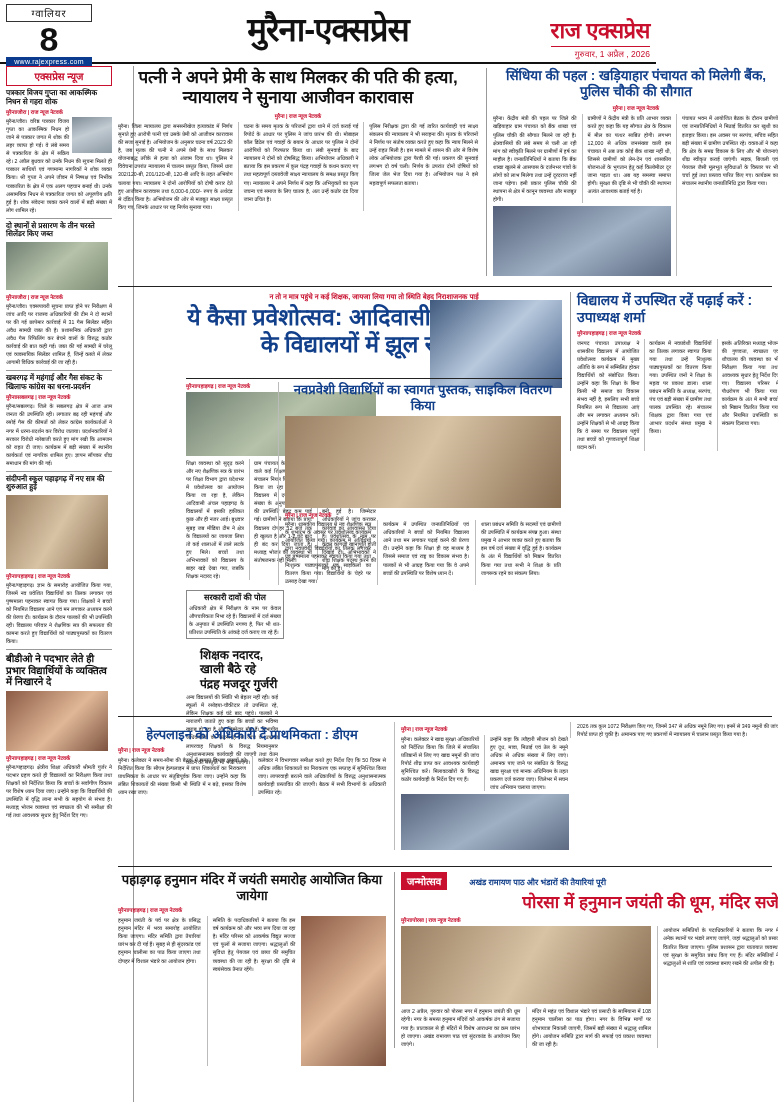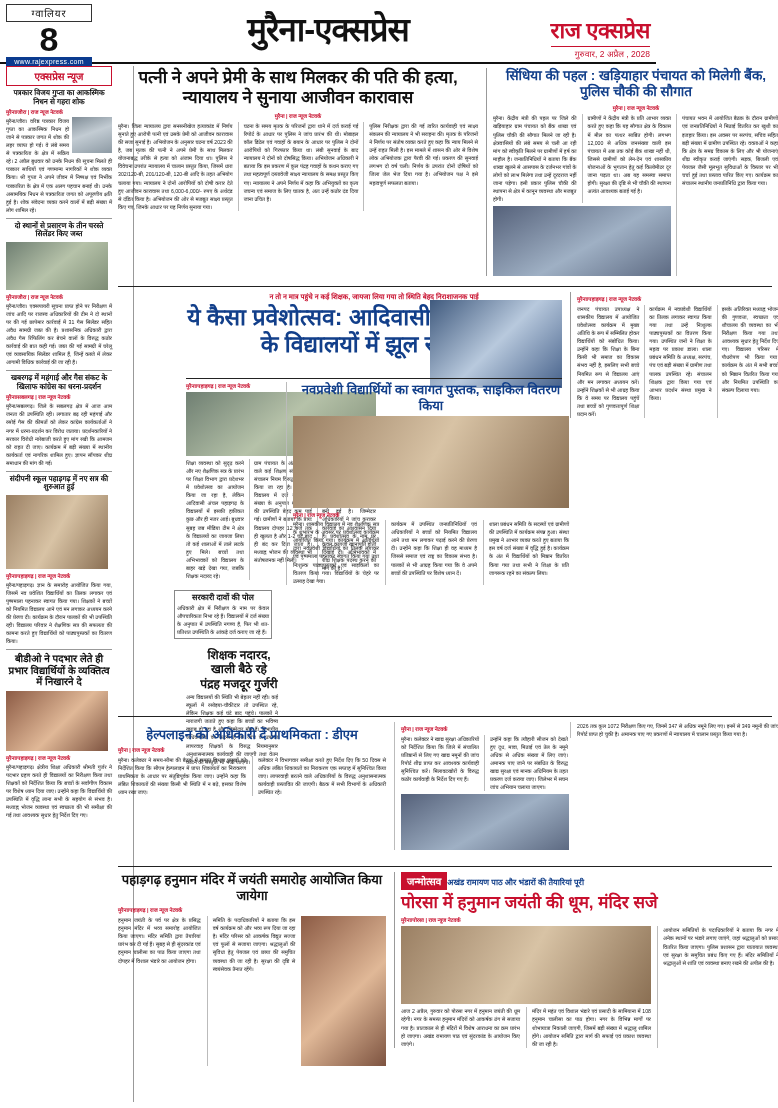--- a/index.html
+++ b/index.html
@@ -21,21 +21,21 @@
   .mh-title{position:absolute;left:0;right:0;top:6px;text-align:center;font-size:33px;font-weight:bold;letter-spacing:-1px;}
   .mh-right{position:absolute;right:6px;top:14px;text-align:right;}
   .mh-brand{font-size:22px;font-weight:bold;color:#c8102e;letter-spacing:-.5px;}
   .mh-date{font-size:8.5px;color:#c8102e;border-top:1px solid #c8102e;margin-top:2px;padding-top:1px;}
 
   
   .rule{border-top:1px solid #222;}
   .thin{border-top:1px solid #999;}
   .col-rule{border-left:1px solid #bbb;}
 
-  .hl{font-weight:bold;line-height:1.15;text-align:center;}
+  .hl{font-weight:bold;line-height:1.15;}
   .body-txt{font-size:5.2px;line-height:1.55;text-align:justify;color:#222;}
   .byline{font-size:5.4px;color:#c8102e;font-weight:bold;}
   .photo{background:#b9c4cd;position:relative;overflow:hidden;}
   .photo.p1{background:linear-gradient(160deg,#7f8c96,#c3ccd3 45%,#8d9aa4);}
   .photo.p2{background:linear-gradient(140deg,#6f7f72,#b6c2a9 50%,#7e8d76);}
   .photo.p3{background:linear-gradient(120deg,#9a7f63,#d8c3a5 50%,#8a6f53);}
   .photo.p4{background:linear-gradient(150deg,#55617a,#9fb0c4 55%,#5d6a82);}
   .photo.p5{background:linear-gradient(135deg,#8c5b45,#e0b897 55%,#7d5340);}
   .photo.p6{background:linear-gradient(135deg,#405a7e,#b8c9dd 50%,#46618a);}
 
@@ -52,21 +52,21 @@
 
   <div class="masthead abs" style="left:0;top:0;width:656px;text-decoration:underline;">
     <div class="mh-left">
       <div class="mh-city">ग्वालियर</div>
       <div class="mh-pageno">8</div>
       <div class="mh-site">www.rajexpress.com</div>
     </div>
     <div class="mh-title">मुरैना-एक्सप्रेस</div>
     <div class="mh-right">
       <div class="mh-brand">राज एक्सप्रेस</div>
-      <div class="mh-date">गुरुवार, 2 अप्रैल , 2028</div>
+      <div class="mh-date">गुरुवार, 1 अप्रैल , 2026</div>
     </div>
   </div>
 
   <div class="abs" style="left:6px;top:66px;width:106px;height:1036px;border-right:1px solid #999;padding-right:21px;">
     <div style="border:1px solid #c8102e;color:#c8102e;font-weight:bold;font-size:10px;text-align:center;padding:2px 0;margin-bottom:3px;">
       <span>एक्सप्रेस न्यूज</span>
     </div>
 
     <div style="margin-bottom:4px;">
       <div class="hl" style="font-size:7.4px;">पत्रकार विजय गुप्ता का आकस्मिक निधन से गहरा शोक</div>
@@ -147,42 +147,43 @@
   <div class="abs" style="left:186px;top:382px;width:190px;">
     <div class="byline" style="margin-bottom:2px;">मुरैना/पहाड़गढ़ | राज न्यूज नेटवर्क</div>
     <div class="photo p2" style="width:190px;height:64px;margin-bottom:3px;"></div>
     <div style="display:flex;gap:5px;">
       <div class="body-txt" style="width:60px;">शिक्षा व्यवस्था को सुदृढ़ करने और नए शैक्षणिक सत्र के प्रारंभ पर शिक्षा विभाग द्वारा प्रदेशभर में प्रवेशोत्सव का आयोजन किया जा रहा है, लेकिन आदिवासी अंचल पहाड़गढ़ के विद्यालयों में इसकी हकीकत कुछ और ही नजर आई। बुधवार सुबह जब मीडिया टीम ने क्षेत्र के विद्यालयों का जायजा लिया तो कई शालाओं में ताले लटके हुए मिले। बच्चों तथा अभिभावकों को विद्यालय के बाहर खड़े देखा गया, जबकि शिक्षक नदारद रहे।</div>
       <div class="body-txt col-rule" style="width:60px;padding-left:4px;">ग्राम पंचायत के अंतर्गत आने वाले कई शिक्षण संस्थानों का संचालन नियम विरुद्ध तरीके से किया जा रहा है। प्राथमिक विद्यालय में दर्ज बच्चों की संख्या के अनुपात में शिक्षकों की उपस्थिति बेहद कम पाई गई। ग्रामीणों ने बताया कि प्रायः विद्यालय दोपहर 12 बजे तक ही खुलता है और 1-2 घंटे बाद ही बंद कर दिया जाता है। मध्याह्न भोजन की व्यवस्था भी संतोषजनक नहीं मिली।</div>
       <div class="body-txt col-rule" style="width:56px;padding-left:4px;">ग्रामीणों का कहना है कि शिकायत के बावजूद कोई कार्रवाई नहीं होती। शिक्षा अधिकारी द्वारा निरीक्षण की औपचारिकता निभाई जाती है, परंतु स्थिति जस की तस बनी हुई है। जिम्मेदार अधिकारियों ने जांच कराकर कार्रवाई का आश्वासन दिया है। प्रवेशोत्सव के नाम पर केवल कागजी खानापूर्ति होती दिखाई दी। अभिभावकों ने शीघ्र शिक्षक पदस्थ करने की मांग की है।</div>
     </div>
   </div>
 
-  <div class="abs" style="left:174px;top:590px;width:92px;border:1px solid #888;padding:2px;">
+  <div class="abs" style="left:186px;top:590px;width:92px;border:1px solid #888;padding:2px;">
     <div class="hl" style="font-size:8px;text-align:center;">सरकारी दावों की पोल</div>
     <div class="body-txt" style="margin-top:2px;">अधिकारी क्षेत्र में निरीक्षण के नाम पर केवल औपचारिकता निभा रहे हैं। विद्यालयों में दर्ज संख्या के अनुपात में उपस्थिति नगण्य है, फिर भी शत-प्रतिशत उपस्थिति के आंकड़े दर्ज कराए जा रहे हैं।</div>
   </div>
 
   <div class="abs" style="left:186px;top:648px;width:92px;">
     <div class="hl" style="font-size:12px;line-height:1.2;margin-left:14px;">शिक्षक नदारद, खाली बैठे रहे पंद्रह मजदूर गुर्जरी</div>
     <div class="body-txt" style="margin-top:2px;">अन्य विद्यालयों की स्थिति भी बेहतर नहीं रही। कई स्कूलों में रसोइया-चौकीदार तो उपस्थित रहे, लेकिन शिक्षक कई घंटे बाद पहुंचे। पालकों ने नाराजगी जताते हुए कहा कि बच्चों का भविष्य खराब हो रहा है और जिम्मेदार मौन हैं। विभागीय अधिकारियों का कहना है कि जांच के उपरांत लापरवाह शिक्षकों के विरुद्ध नियमानुसार अनुशासनात्मक कार्यवाही की जाएगी तथा वेतन काटने की संस्तुति भी भेजी जाएगी।</div>
   </div>
 
-  <div class="abs col-rule" style="left:286px;top:382px;width:276px;padding-left:6px;">
+  <div class="abs col-rule" style="left:278px;top:382px;width:276px;padding-left:6px;">
     <div class="hl" style="font-size:13px;line-height:1.2;color:#123f8a;text-align:center;">नवप्रवेशी विद्यार्थियों का स्वागत पुस्तक, साइकिल वितरण किया</div>
     <div class="photo p3" style="width:276px;height:92px;margin:3px 0;"></div>
     <div class="byline" style="margin-bottom:1px;">मुरैना | राज न्यूज नेटवर्क</div>
     <div style="display:flex;gap:6px;">
       <div class="body-txt" style="width:86px;">मुरैना। शासकीय विद्यालय में नव शैक्षणिक सत्र के शुभारंभ के अवसर पर प्रवेशोत्सव कार्यक्रम आयोजित किया गया। कार्यक्रम में अतिथियों द्वारा नवप्रवेशी विद्यार्थियों का तिलक लगाकर एवं पुष्पमाला पहनाकर स्वागत किया गया तथा निःशुल्क पाठ्यपुस्तकों एवं साइकिलों का वितरण किया गया। विद्यार्थियों के चेहरे पर उत्साह देखा गया।</div>
       <div class="body-txt col-rule" style="width:86px;padding-left:5px;">कार्यक्रम में उपस्थित जनप्रतिनिधियों एवं अधिकारियों ने बच्चों को नियमित विद्यालय आने तथा मन लगाकर पढ़ाई करने की प्रेरणा दी। उन्होंने कहा कि शिक्षा ही वह माध्यम है जिससे समाज एवं राष्ट्र का विकास संभव है। पालकों से भी आग्रह किया गया कि वे अपने बच्चों की उपस्थिति पर विशेष ध्यान दें।</div>
       <div class="body-txt col-rule" style="width:80px;padding-left:5px;">शाला प्रबंधन समिति के सदस्यों एवं ग्रामीणों की उपस्थिति में कार्यक्रम संपन्न हुआ। संस्था प्रमुख ने आभार व्यक्त करते हुए बताया कि इस वर्ष दर्ज संख्या में वृद्धि हुई है। कार्यक्रम के अंत में विद्यार्थियों को मिष्ठान वितरित किया गया तथा सभी ने शिक्षा के प्रति जागरूक रहने का संकल्प लिया।</div>
     </div>
   </div>
 
   <div class="abs" style="left:570px;top:292px;width:202px;border-left:1px solid #999;padding-left:6px;">
+    <div class="hl" style="font-size:14px;line-height:1.2;color:#123f8a;">विद्यालय में उपस्थित रहें पढ़ाई करें : उपाध्यक्ष शर्मा</div>
     <div class="byline" style="margin:3px 0 2px;">मुरैना/पहाड़गढ़ | राज न्यूज नेटवर्क</div>
     <div style="display:flex;gap:5px;">
       <div class="body-txt" style="width:63px;">जनपद पंचायत उपाध्यक्ष ने शासकीय विद्यालय में आयोजित प्रवेशोत्सव कार्यक्रम में मुख्य अतिथि के रूप में सम्मिलित होकर विद्यार्थियों को संबोधित किया। उन्होंने कहा कि शिक्षा के बिना किसी भी समाज का विकास संभव नहीं है, इसलिए सभी बच्चे नियमित रूप से विद्यालय आएं और मन लगाकर अध्ययन करें। उन्होंने शिक्षकों से भी आग्रह किया कि वे समय पर विद्यालय पहुंचें तथा बच्चों को गुणवत्तापूर्ण शिक्षा प्रदान करें।</div>
       <div class="body-txt col-rule" style="width:63px;padding-left:4px;">कार्यक्रम में नवप्रवेशी विद्यार्थियों का तिलक लगाकर स्वागत किया गया तथा उन्हें निःशुल्क पाठ्यपुस्तकों का वितरण किया गया। उपस्थित जनों ने शिक्षा के महत्व पर प्रकाश डाला। शाला प्रबंधन समिति के अध्यक्ष, सरपंच, पंच एवं बड़ी संख्या में ग्रामीण तथा पालक उपस्थित रहे। संचालन शिक्षक द्वारा किया गया एवं आभार प्रदर्शन संस्था प्रमुख ने किया।</div>
       <div class="body-txt col-rule" style="width:58px;padding-left:4px;">इसके अतिरिक्त मध्याह्न भोजन की गुणवत्ता, स्वच्छता एवं शौचालय की व्यवस्था का भी निरीक्षण किया गया तथा आवश्यक सुधार हेतु निर्देश दिए गए। विद्यालय परिसर में पौधरोपण भी किया गया। कार्यक्रम के अंत में सभी बच्चों को मिष्ठान वितरित किया गया और नियमित उपस्थिति का संकल्प दिलाया गया।</div>
     </div>
   </div>
 
   <div class="abs rule" style="left:118px;top:716px;width:654px;"></div>
 
@@ -216,25 +217,25 @@
     </div>
     <div class="byline" style="margin:3px 0 2px;">मुरैना/पहाड़गढ़ | राज न्यूज नेटवर्क</div>
     <div style="display:flex;gap:6px;">
       <div class="body-txt" style="width:84px;">हनुमान जयंती के पर्व पर क्षेत्र के प्रसिद्ध हनुमान मंदिर में भव्य समारोह आयोजित किया जाएगा। मंदिर समिति द्वारा तैयारियां प्रारंभ कर दी गई हैं। सुबह से ही सुंदरकांड एवं हनुमान चालीसा का पाठ किया जाएगा तथा दोपहर में विशाल भंडारे का आयोजन होगा।</div>
       <div class="body-txt col-rule" style="width:84px;padding-left:5px;">समिति के पदाधिकारियों ने बताया कि इस वर्ष कार्यक्रम को और भव्य रूप दिया जा रहा है। मंदिर परिसर को आकर्षक विद्युत सज्जा एवं फूलों से सजाया जाएगा। श्रद्धालुओं की सुविधा हेतु पेयजल एवं छाया की समुचित व्यवस्था की जा रही है। सुरक्षा की दृष्टि से स्वयंसेवक तैनात रहेंगे।</div>
       <div class="photo p5" style="width:86px;height:150px;"></div>
     </div>
   </div>
 
   <div class="abs" style="left:394px;top:872px;width:378px;border-left:1px solid #999;padding-left:6px;">
-    <div style="display:flex;align-items:center;gap:0;">
+    <div style="display:flex;align-items:center;gap:22px;">
       <div class="redbar" style="font-size:10px;padding:2px 6px;">जन्मोत्सव</div>
       <div style="font-size:8px;font-weight:bold;color:#123f8a;">अखंड रामायण पाठ और भंडारों की तैयारियां पूरी</div>
     </div>
-    <div class="hl" style="font-size:17px;line-height:1.2;color:#c8102e;margin-top:3px;text-align:left;">पोरसा में हनुमान जयंती की धूम, मंदिर सजे</div>
+    <div class="hl" style="font-size:17px;line-height:1.2;color:#c8102e;margin-top:3px;text-align:right;">पोरसा में हनुमान जयंती की धूम, मंदिर सजे</div>
     <div class="byline" style="margin:3px 0 2px;">मुरैना/पोरसा | राज न्यूज नेटवर्क</div>
     <div style="display:flex;gap:6px;">
       <div style="width:250px;">
         <div class="photo p3" style="width:250px;height:78px;margin-bottom:3px;"></div>
         <div style="display:flex;gap:6px;">
           <div class="body-txt" style="width:120px;">आज 2 अप्रैल, गुरुवार को पोरसा नगर में हनुमान जयंती की धूम रहेगी। नगर के समस्त हनुमान मंदिरों को आकर्षक ढंग से सजाया गया है। प्रातःकाल से ही मंदिरों में विशेष आराधना का क्रम प्रारंभ हो जाएगा। अखंड रामायण पाठ एवं सुंदरकांड के आयोजन किए जाएंगे।</div>
           <div class="body-txt col-rule" style="width:120px;padding-left:5px;">मंदिर में महंत एवं विशाल भंडारे एवं प्रसादी के सामियाना में 108 हनुमान चालीसा का पाठ होगा। नगर के विभिन्न मार्गों पर शोभायात्रा निकाली जाएगी, जिसमें बड़ी संख्या में श्रद्धालु शामिल होंगे। आयोजन समिति द्वारा मार्ग की सफाई एवं प्रकाश व्यवस्था की जा रही है।</div>
         </div>
       </div>
       <div class="body-txt col-rule" style="width:116px;padding-left:5px;">आयोजन समितियों के पदाधिकारियों ने बताया कि नगर में अनेक स्थानों पर भंडारे लगाए जाएंगे, जहां श्रद्धालुओं को प्रसाद वितरित किया जाएगा। पुलिस प्रशासन द्वारा यातायात व्यवस्था एवं सुरक्षा के समुचित प्रबंध किए गए हैं। मंदिर समितियों ने श्रद्धालुओं से शांति एवं व्यवस्था बनाए रखने की अपील की है।</div>

